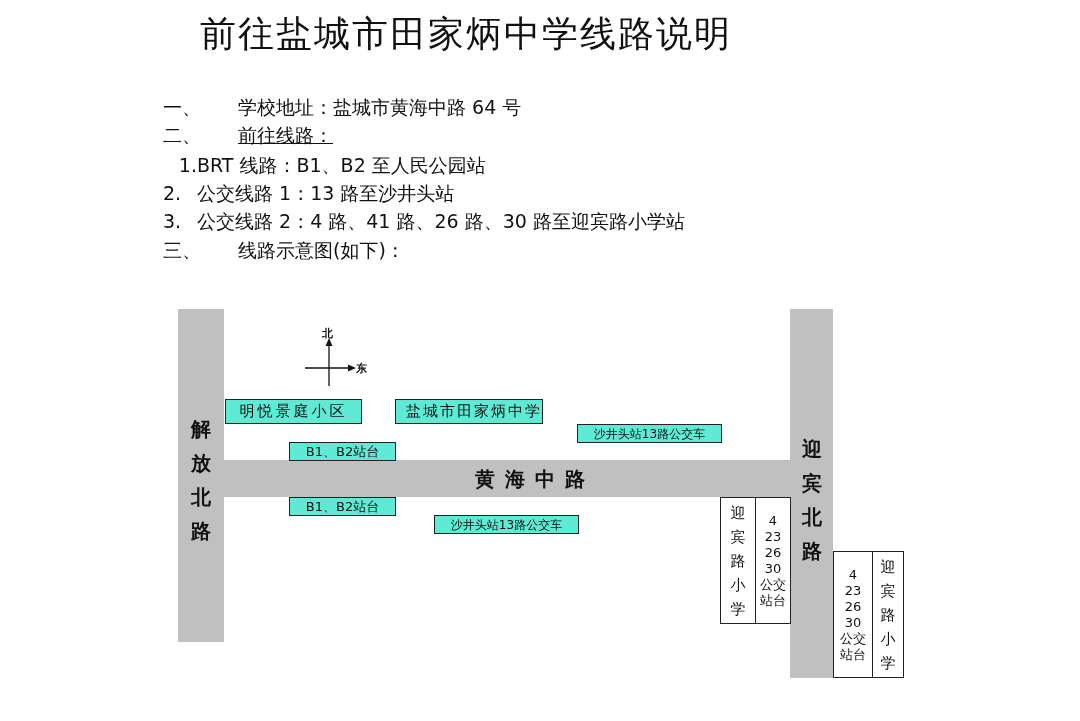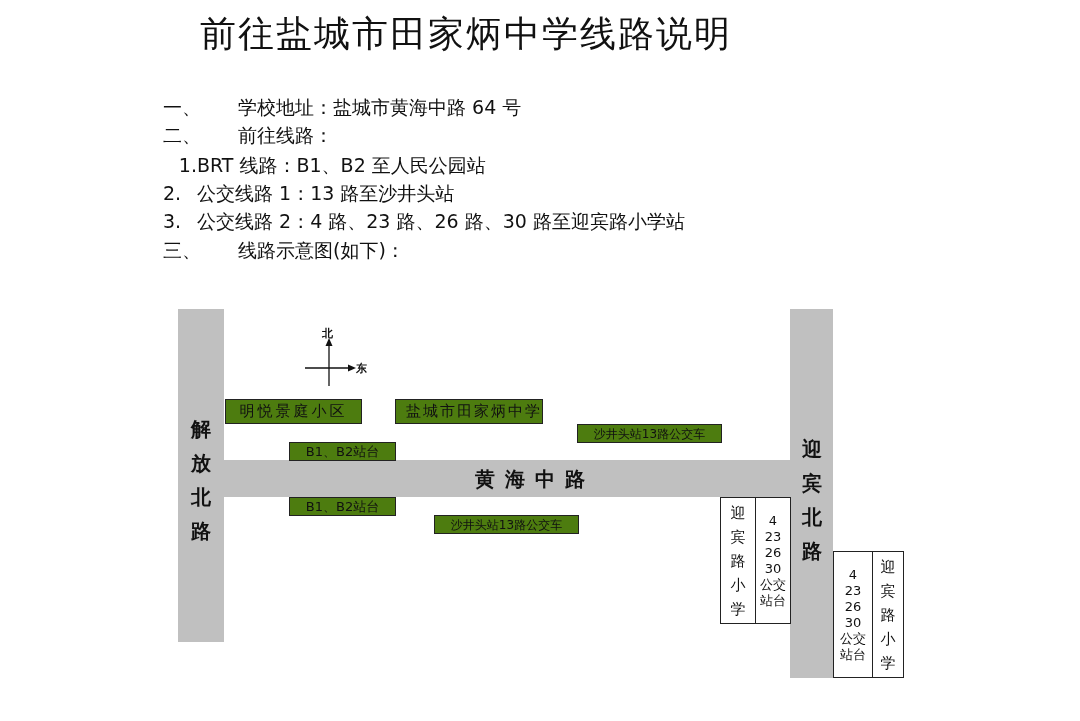--- a/index.html
+++ b/index.html
@@ -8,48 +8,48 @@
   .title { position: absolute; left: 0; width: 932px; top: 10px; text-align: center;
            font-family: "DejaVu Serif", "Liberation Serif", serif; font-size: 36px; letter-spacing: 2px; color: #111; }
   .line { position: absolute; left: 163px; font-size: 19px; height: 26px; line-height: 26px; white-space: nowrap; color: #111; }
   .line .num { display: inline-block; }
   .line .num.wide { width: 75px; }
   .line .num.narrow { width: 34px; }
   .road { position: absolute; background: #c0c0c0; }
   .road-label { position: absolute; font-family: "DejaVu Serif", "Liberation Serif", serif; font-weight: bold;
                 font-size: 20px; color: #111; text-align: center; }
   .road-label.vertical { width: 24px; line-height: 34px; }
-  .box { position: absolute; border: 1.5px solid #222; background: #4d7c0f; font-size: 14px; line-height: 1;
+  .box { position: absolute; border: 1.5px solid #222; background: #5eead4; font-size: 14px; line-height: 1;
          display: flex; align-items: center; justify-content: center; white-space: nowrap; box-sizing: border-box; color: #111; }
   .vbox { position: absolute; border: 1.5px solid #222; background: #fff; box-sizing: border-box; display: flex; }
   .vbox .col { display: flex; flex-direction: column; align-items: center; justify-content: center; font-size: 13px; line-height: 16px; text-align: center; color: #111; }
   .vbox .col.names { font-size: 15px; line-height: 24px; }
   .vbox .col + .col { border-left: 1.5px solid #222; }
   .compass { position: absolute; }
   .dot { display: inline-block; width: 14px; height: 14px; border-radius: 50%; background: #000; margin-right: 5px; }
 </style>
 </head>
 <body>
 
 <div class="title">前往盐城市田家炳中学线路说明</div>
 
 <div class="line" style="top:94px;">
   <span class="num wide">一、</span><span>学校地址：盐城市黄海中路 64 号</span>
 </div>
-<div class="line" style="top:122px;">
+<div class="line" style="top:122px;text-decoration:underline;">
   <span class="num wide">二、</span><span>前往线路：</span>
 </div>
 <div class="line" style="top:152px;text-align:right;">
   <span class="num narrow">1.</span><span>BRT 线路：B1、B2 至人民公园站</span>
 </div>
 <div class="line" style="top:180px;">
   <span class="num narrow">2.</span><span>公交线路 1：13 路至沙井头站</span>
 </div>
 <div class="line" style="top:208px;">
-  <span class="num narrow">3.</span><span>公交线路 2：4 路、23 路、26 路、30 路至迎宾路小学站</span>
+  <span class="num narrow">3.</span><span>公交线路 2：4 路、41 路、26 路、30 路至迎宾路小学站</span>
 </div>
 <div class="line" style="top:237px;">
   <span class="num wide">三、</span><span>线路示意图(如下)：</span>
 </div>
 
 <div>
 
   <div class="road" style="left:178px; top:309px; width:46px; height:333px;"></div>
   <div class="road" style="left:224px; top:460px; width:566px; height:37px;"></div>
   <div class="road" style="left:790px; top:309px; width:43px; height:369px;"></div>

